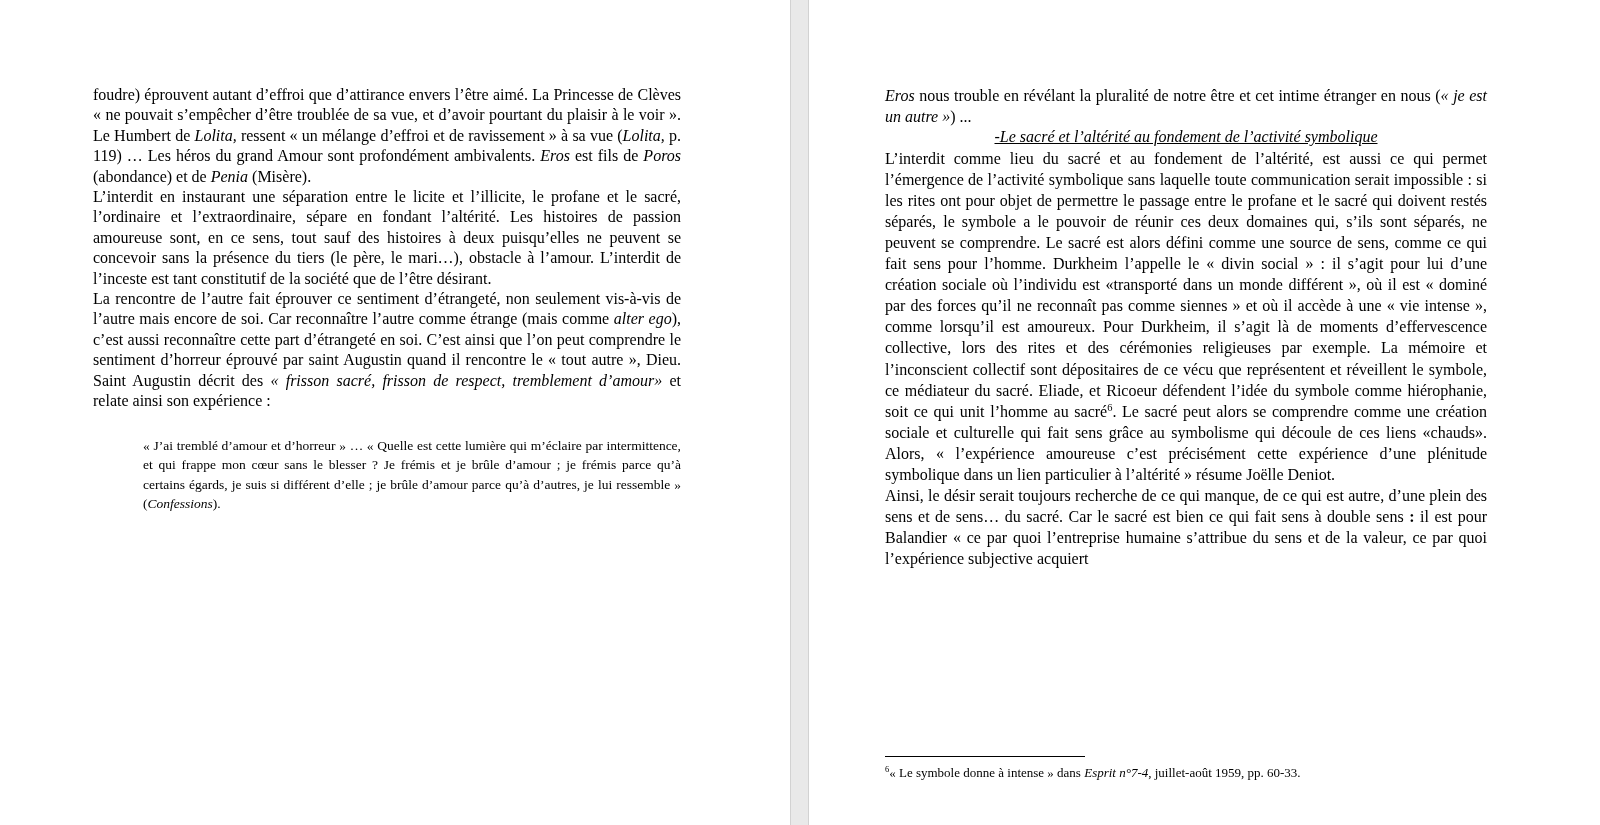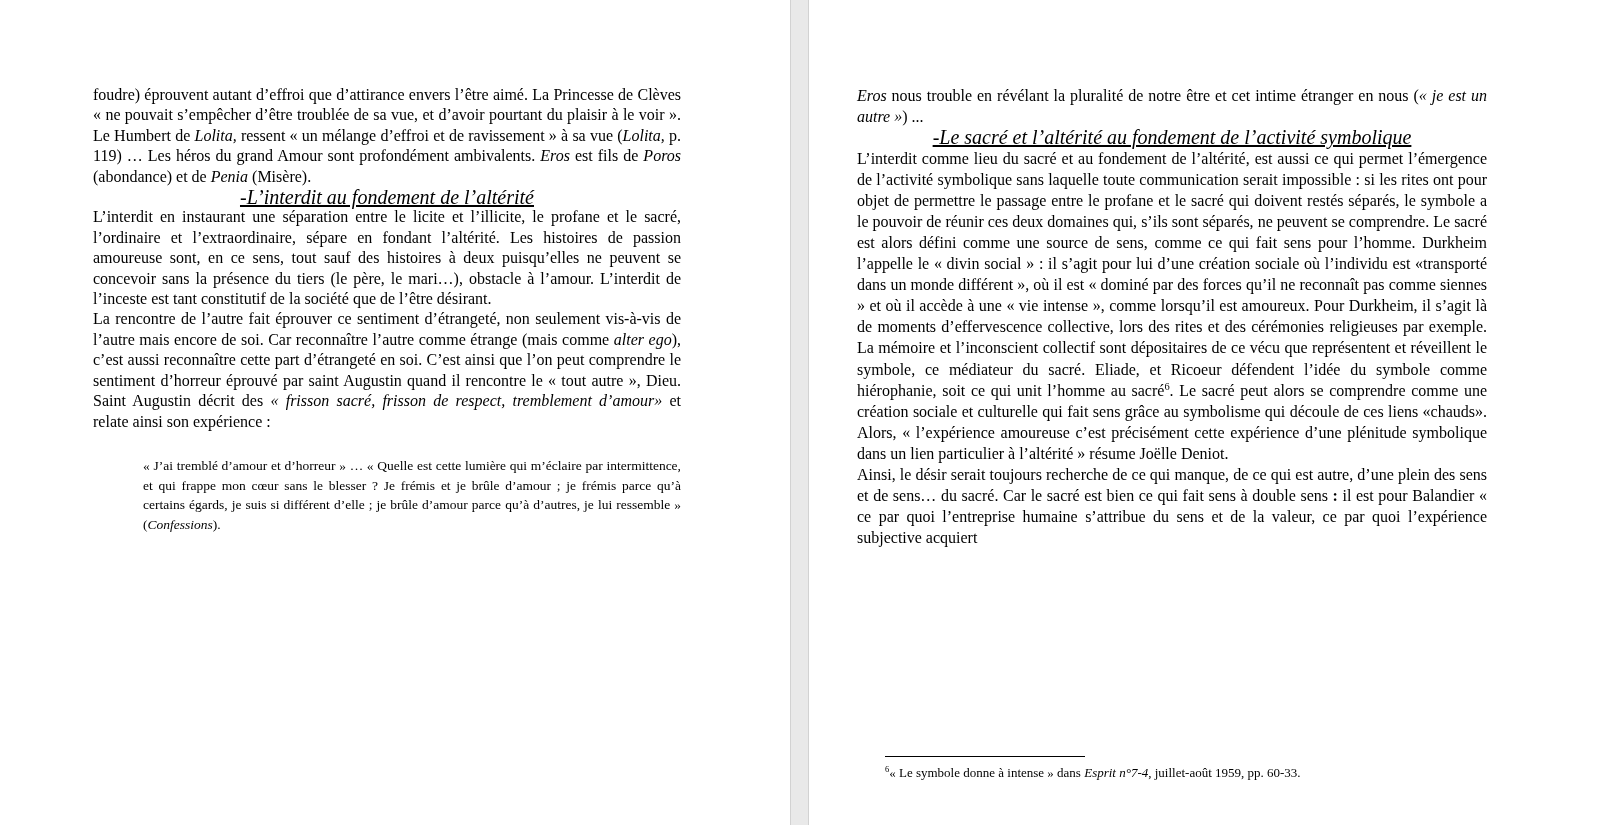--- a/index.html
+++ b/index.html
@@ -28,33 +28,33 @@
   }
   .gutter {
     width: 19px;
     box-sizing: border-box;
     background: #e9e9e9;
     border-left: 1px solid #d2d2d2;
     border-right: 1px solid #d2d2d2;
   }
   .page-right {
     flex: 1;
-    padding: 85px 113px 0 48px;
+    padding: 85px 113px 0 76px;
     position: relative;
   }
   p.body {
     margin: 0;
     font-size: 16px;
     line-height: 20.4px;
     text-align: justify;
   }
   .page-right p.body { line-height: 21.1px; }
   p.heading {
     margin: 0;
-    font-size: 20px;
+    font-size: 16px;
     line-height: 20.4px;
     text-align: center;
   }
   .mt-a { margin-top: 25px; }
   .mt-b { margin-top: 23px; }
   .mt-c { margin-top: 22px; }
   .mt-d { margin-top: 21px; }
   .mt-e { margin-top: 19px; }
   .mt-f { margin-top: 20px; }
   p.blockquote {
@@ -86,21 +86,20 @@
   .seg-u { text-decoration: underline; }
   sup { font-size: 0.65em; line-height: 0; }
 </style>
 </head>
 <body>
 
 <div class="spread">
 
   <div class="page page-left">
     <p class="body"><span>foudre) éprouvent autant d’effroi que d’attirance envers l’être aimé. La Princesse de Clèves « ne pouvait s’empêcher d’être troublée de sa vue, et d’avoir pourtant du plaisir à le voir ». Le Humbert de </span><span class="seg-i">Lolita,</span><span> ressent « un mélange d’effroi et de ravissement » à sa vue (</span><span class="seg-i">Lolita,</span><span> p. 119) … Les héros du grand Amour sont profondément ambivalents. </span><span class="seg-i">Eros</span><span> est fils de </span><span class="seg-i">Poros</span><span> (abondance) et de </span><span class="seg-i">Penia</span><span> (Misère).</span></p>
-    <p class="heading mt-b"><span class="seg-i seg-u">-L’interdit au fondement de l’altérité</span></p>
     <p class="body mt-c"><span>L’interdit en instaurant une séparation entre le licite et l’illicite, le profane et le sacré, l’ordinaire et l’extraordinaire, sépare en fondant l’altérité. Les histoires de passion amoureuse sont, en ce sens, tout sauf des histoires à deux puisqu’elles ne peuvent se concevoir sans la présence du tiers (le père, le mari…), obstacle à l’amour. L’interdit de l’inceste est tant constitutif de la société que de l’être désirant.</span></p>
     <p class="body mt-a"><span>La rencontre de l’autre fait éprouver ce sentiment d’étrangeté, non seulement vis-à-vis de l’autre mais encore de soi. Car reconnaître l’autre comme étrange (mais comme </span><span class="seg-i">alter ego</span><span>), c’est aussi reconnaître cette part d’étrangeté en soi. C’est ainsi que l’on peut comprendre le sentiment d’horreur éprouvé par saint Augustin quand il rencontre le « tout autre », Dieu. Saint Augustin décrit des </span><span class="seg-i">« frisson sacré, frisson de respect, tremblement d’amour»</span><span> et relate ainsi son expérience :</span></p>
     <p class="blockquote"><span>« J’ai tremblé d’amour et d’horreur » … « Quelle est cette lumière qui m’éclaire par intermittence, et qui frappe mon cœur sans le blesser ? Je frémis et je brûle d’amour ; je frémis parce qu’à certains égards, je suis si différent d’elle ; je brûle d’amour parce qu’à d’autres, je lui ressemble » (</span><span class="seg-i">Confessions</span><span>).</span></p>
   </div>
 
   <div class="gutter"></div>
 
   <div class="page page-right">
     <p class="body"><span class="seg-i">Eros</span><span> nous trouble en révélant la pluralité de notre être et cet intime étranger en nous (</span><span class="seg-i">« je est un autre »</span><span>) ...</span></p>
     <p class="heading mt-d"><span class="seg-i seg-u">-Le sacré et l’altérité au fondement de l’activité symbolique</span></p>

